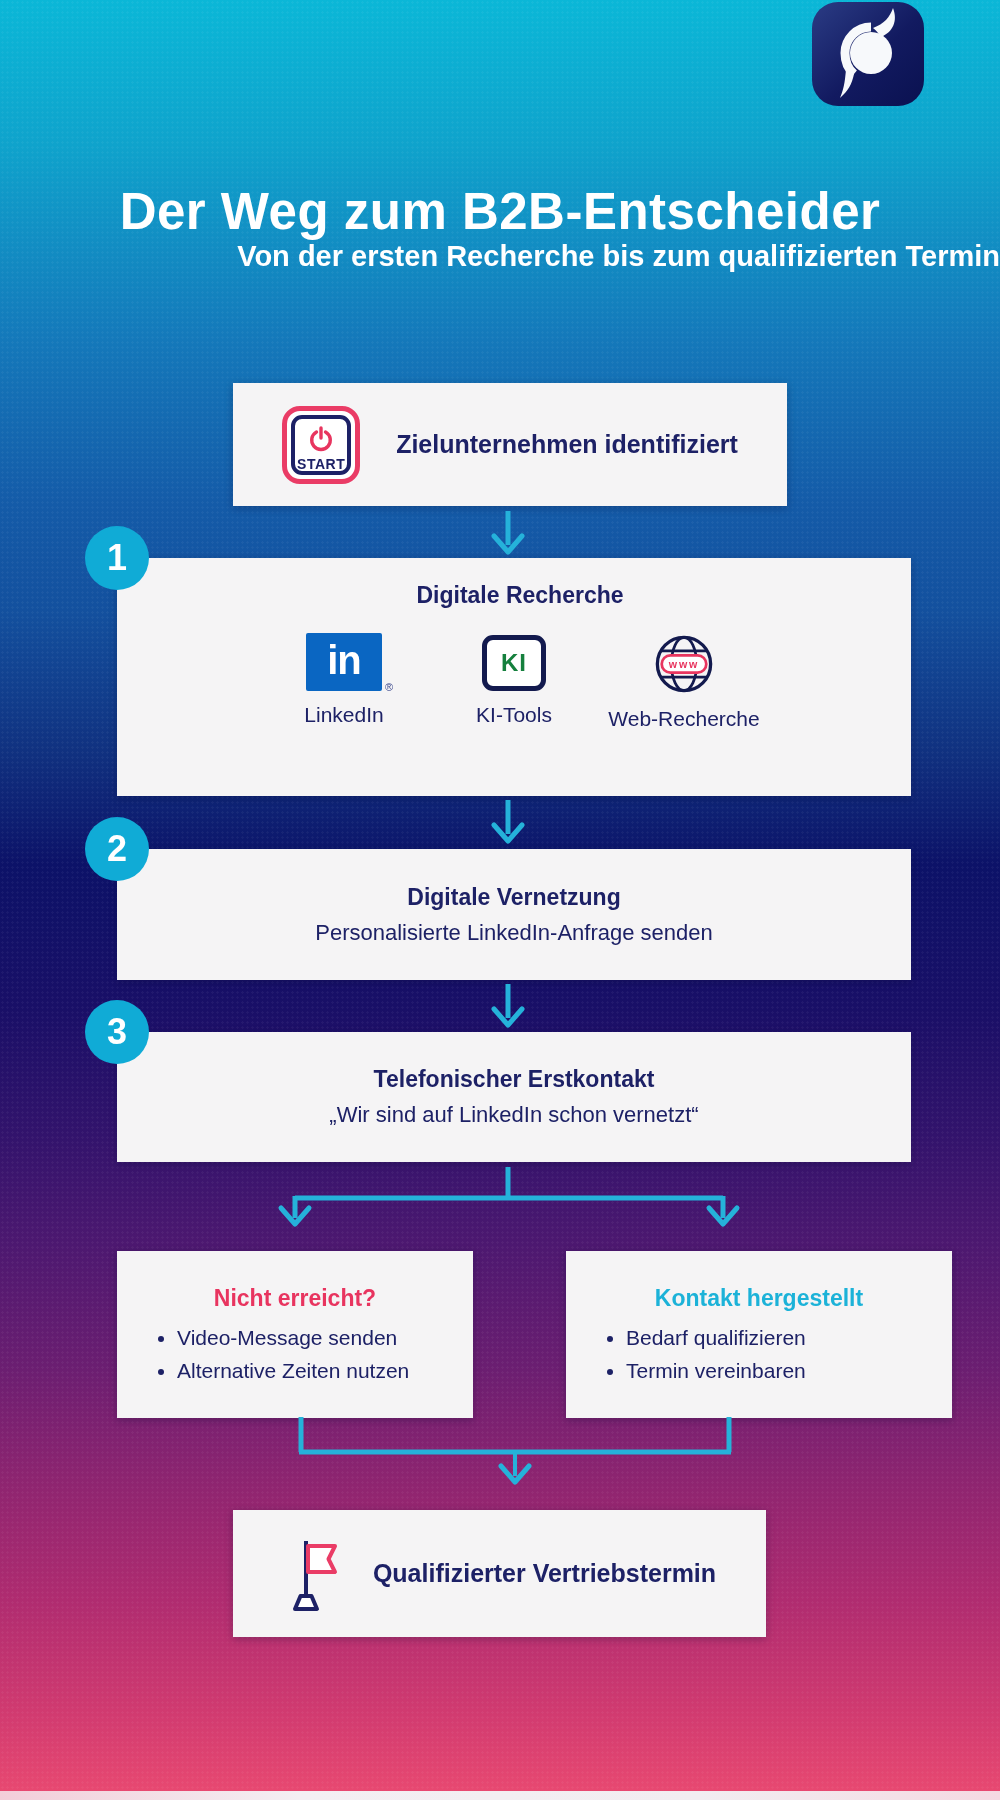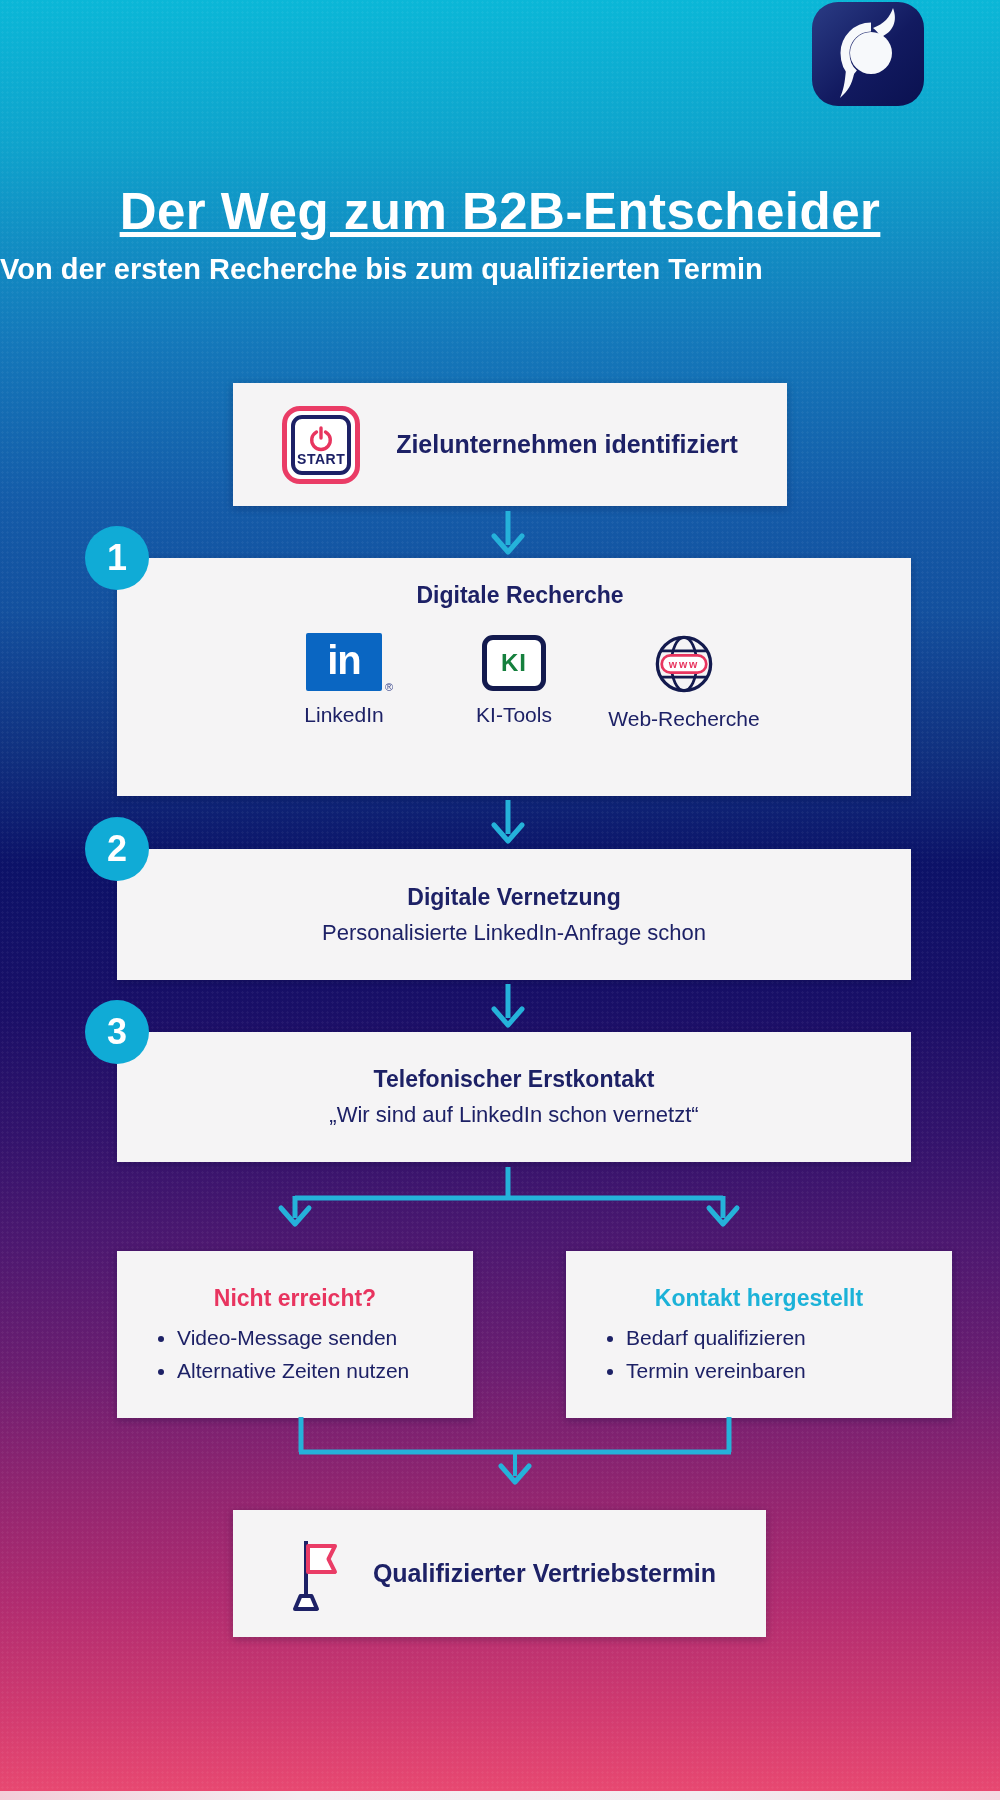--- a/index.html
+++ b/index.html
@@ -9,33 +9,33 @@
     background:linear-gradient(180deg,
       #0bb7d7 0%, #0fa3cc 8%, #1478ba 19%, #145ba8 28%, #13509e 34%,
       #10307f 42%, #0c1268 48%, #190f67 56%, #32136c 63%, #4c1870 69%,
       #6b1e71 76%, #8c2470 82%, #b02c70 89%, #d03a70 95%, #ea4a71 100%);
   }
   .dots{position:absolute;inset:0;pointer-events:none;
     background-image:radial-gradient(rgba(255,255,255,0.045) 1px, transparent 1.3px);
     background-size:5px 5px;}
   .logo{position:absolute;left:812px;top:2px;}
   .title{position:absolute;left:0;top:182px;width:100%;text-align:center;
-    color:#ffffff;font-size:51px;font-weight:bold;letter-spacing:0.5px;text-decoration:underline;}
-  .subtitle{position:absolute;left:0;top:253px;width:100%;text-align:left;
+    color:#ffffff;font-size:51px;font-weight:bold;letter-spacing:0.5px;}
+  .subtitle{position:absolute;left:0;top:240px;width:100%;text-align:right;
     color:#ffffff;font-size:29px;font-weight:bold;}
   .box{position:absolute;background:#f5f4f5;box-shadow:0 2px 8px rgba(8,12,50,0.28);}
   .start-box{left:233px;top:383px;width:554px;height:123px;
     display:flex;align-items:center;justify-content:center;gap:36px;}
   .start-label,.end-label{font-size:25px;font-weight:bold;color:#1d2166;}
   
   .start-icon{position:relative;width:78px;height:78px;background:#fff;
     border:5px solid #ea3c66;border-radius:18px;box-sizing:border-box;}
   .start-icon .inner{position:absolute;inset:4px;border:4px solid #1d2166;border-radius:11px;
     display:flex;flex-direction:column;align-items:center;justify-content:flex-end;
-    padding-bottom:5px;box-sizing:border-box;}
+    box-sizing:border-box;}
   .start-word{font-size:14px;font-weight:bold;color:#1d2166;letter-spacing:0.5px;line-height:1;}
   .power{position:absolute;top:6px;left:50%;transform:translateX(-50%);}
   
   .step{left:117px;width:794px;}
   .step1{top:558px;height:238px;}
   .step2{top:849px;height:131px;}
   .step3{top:1032px;height:130px;}
   .step2,.step3{display:flex;flex-direction:column;align-items:center;justify-content:center;gap:9px;}
   .num{position:absolute;left:-32px;top:-32px;width:64px;height:64px;border-radius:50%;
     background:#10abd6;color:#ffffff;font-size:36px;font-weight:bold;
@@ -144,21 +144,21 @@
   </div>
 
   <svg class="conn" style="left:486px;top:798px" width="44" height="48" viewBox="0 0 44 48">
     <line x1="22" y1="2" x2="22" y2="36" stroke="#25b2da" stroke-width="5"></line>
     <polyline points="8,27 22,43 36,27" fill="none" stroke="#25b2da" stroke-width="5" stroke-linecap="round" stroke-linejoin="round"></polyline>
   </svg>
 
   <div class="box step step2">
     <div class="num">2</div>
     <div class="step-title">Digitale Vernetzung</div>
-    <div class="step-sub">Personalisierte LinkedIn-Anfrage schon</div>
+    <div class="step-sub">Personalisierte LinkedIn-Anfrage senden</div>
   </div>
 
   <svg class="conn" style="left:486px;top:982px" width="44" height="48" viewBox="0 0 44 48">
     <line x1="22" y1="2" x2="22" y2="36" stroke="#25b2da" stroke-width="5"></line>
     <polyline points="8,27 22,43 36,27" fill="none" stroke="#25b2da" stroke-width="5" stroke-linecap="round" stroke-linejoin="round"></polyline>
   </svg>
 
   <div class="box step step3">
     <div class="num">3</div>
     <div class="step-title">Telefonischer Erstkontakt</div>

